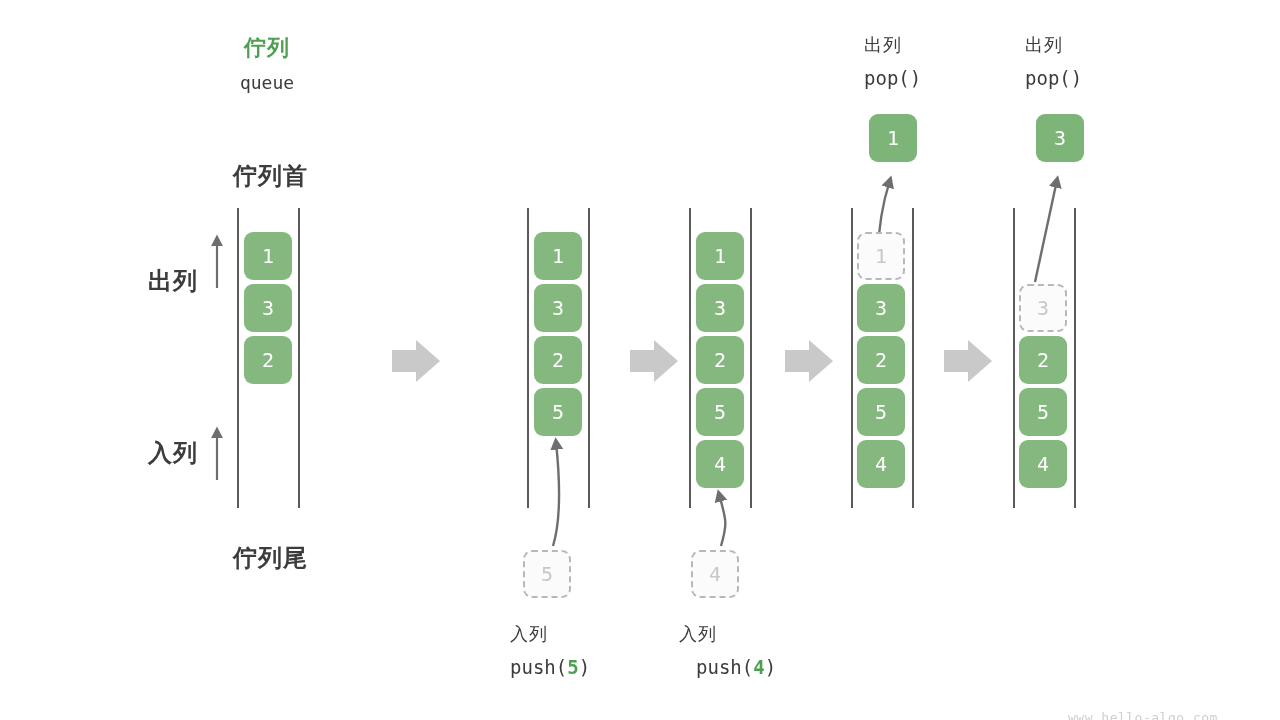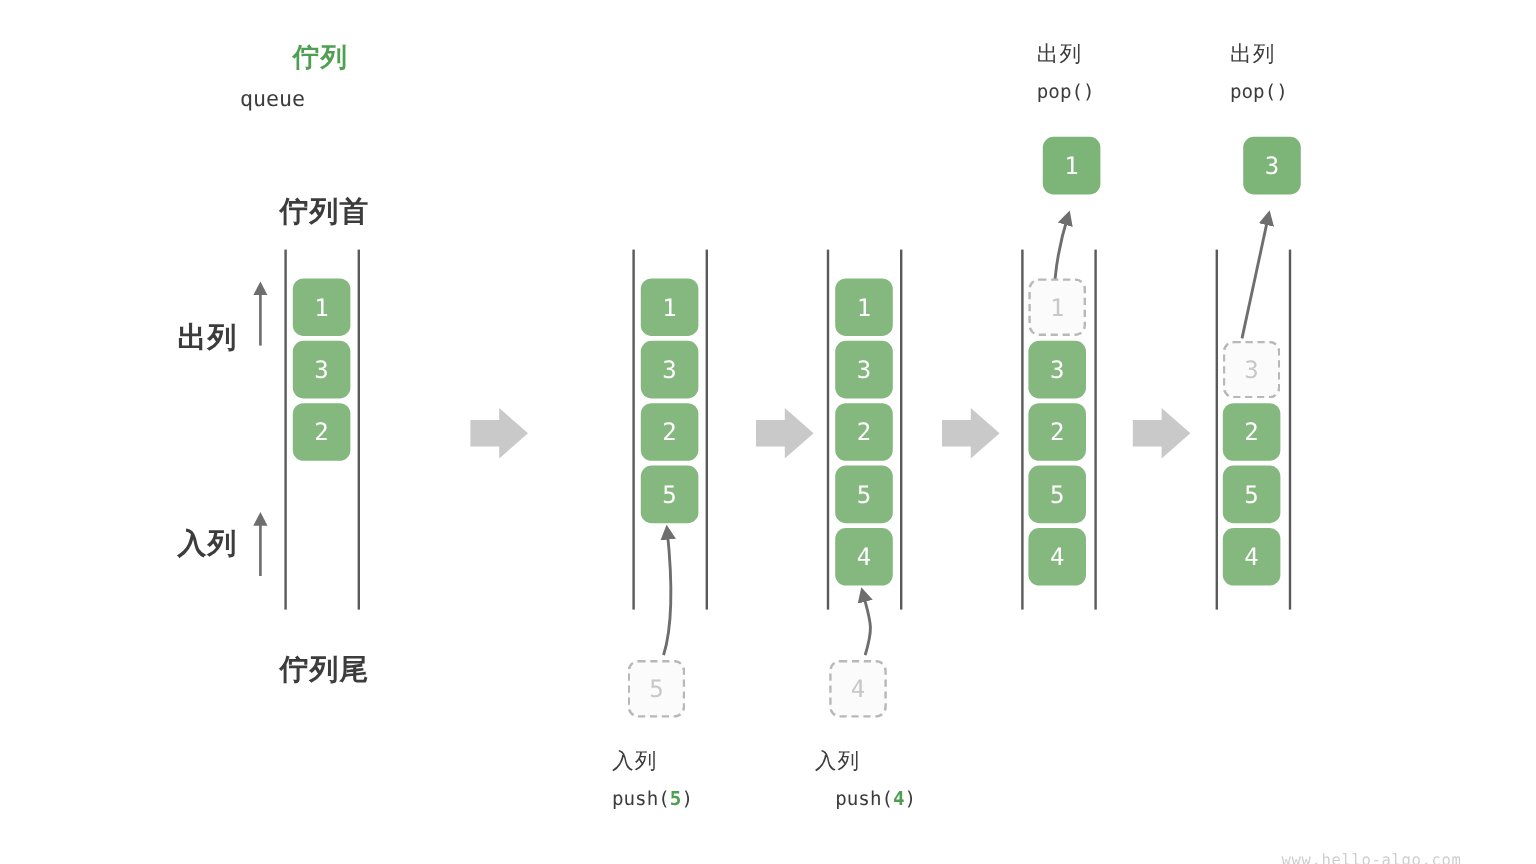--- a/index.html
+++ b/index.html
@@ -29,39 +29,39 @@
     font-weight: bold;
     color: #4f9f52;
     text-align: center;
     white-space: nowrap;
     letter-spacing: 1px;
   }
   .title-code {
     font-family: "DejaVu Sans Mono", "Liberation Mono", monospace;
     font-size: 18px;
     color: #3c3c3c;
-    text-align: left;
+    text-align: center;
     white-space: nowrap;
   }
   .bold-label {
     font-size: 24px;
     font-weight: bold;
     color: #3c3c3c;
     white-space: nowrap;
     letter-spacing: 1px;
   }
   .op-cn {
     font-size: 18px;
     color: #3c3c3c;
     white-space: nowrap;
     letter-spacing: 1px;
   }
   .op-code {
     font-family: "DejaVu Sans Mono", "Liberation Mono", monospace;
-    font-size: 16px;
+    font-size: 19px;
     color: #3c3c3c;
     white-space: nowrap;
   }
   .op-code .arg { color: #4f9f52; font-weight: bold; }
 
   .watermark {
     font-family: "DejaVu Sans Mono", "Liberation Mono", monospace;
     font-size: 13px;
     color: #cfcfcf;
     white-space: nowrap;

